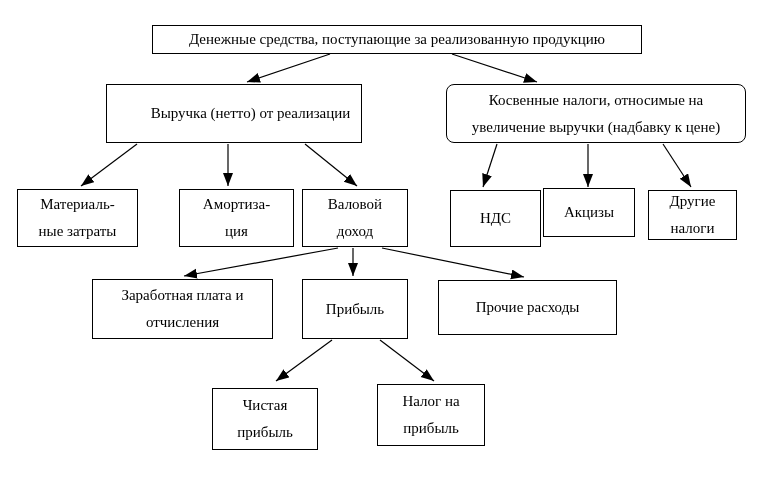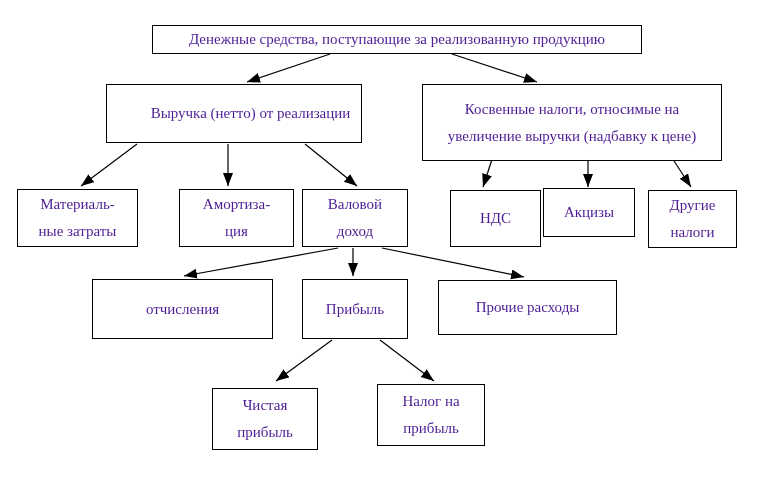--- a/index.html
+++ b/index.html
@@ -24,21 +24,21 @@
   }
   .edges line {
     stroke: #000000;
     stroke-width: 1.2;
   }
   .node {
     position: absolute;
     box-sizing: border-box;
     border: 1px solid #000000;
     background: #ffffff;
-    color: #4c1d95;
+    color: #000000;
     display: flex;
     flex-direction: column;
     align-items: center;
     justify-content: center;
     text-align: center;
     font-size: 15px;
     line-height: 27px;
     white-space: nowrap;
   }
   .node .ln {
@@ -72,21 +72,21 @@
   </svg>
 
   <div class="node" style="left:152px; top:25px; width:490px; height:29px;">
     <span class="ln">Денежные средства, поступающие за реализованную продукцию</span>
   </div>
 
   <div class="node" style="left:106px; top:84px; width:256px; height:59px;padding-left:33px;">
     <span class="ln">Выручка (нетто) от реализации</span>
   </div>
 
-  <div class="node" style="left:422px; top:84px; width:300px; height:77px;">
+  <div class="node" style="left:446px; top:84px; width:300px; height:59px;border-radius:8px;">
     <span class="ln">Косвенные налоги, относимые на</span>
     <span class="ln">увеличение выручки (надбавку к цене)</span>
   </div>
 
   <div class="node" style="left:17px; top:189px; width:121px; height:58px;text-align:center;">
     <span class="ln">Материаль-</span>
     <span class="ln">ные затраты</span>
   </div>
 
   <div class="node" style="left:167px; top:189px; width:115px; height:58px;margin-left:12px;">
@@ -100,26 +100,27 @@
   </div>
 
   <div class="node" style="left:450px; top:190px; width:91px; height:57px;">
     <span class="ln">НДС</span>
   </div>
 
   <div class="node" style="left:543px; top:188px; width:92px; height:49px;">
     <span class="ln">Акцизы</span>
   </div>
 
-  <div class="node" style="left:648px; top:190px; width:89px; height:58px;">
+  <div class="node" style="left:648px; top:190px; width:89px; height:50px;">
     <span class="ln">Другие</span>
     <span class="ln">налоги</span>
   </div>
 
   <div class="node" style="left:92px; top:279px; width:181px; height:60px;">
+    <span class="ln">Заработная плата и</span>
     <span class="ln">отчисления</span>
   </div>
 
   <div class="node" style="left:302px; top:279px; width:106px; height:60px;">
     <span class="ln">Прибыль</span>
   </div>
 
   <div class="node" style="left:438px; top:280px; width:179px; height:55px;">
     <span class="ln">Прочие расходы</span>
   </div>

